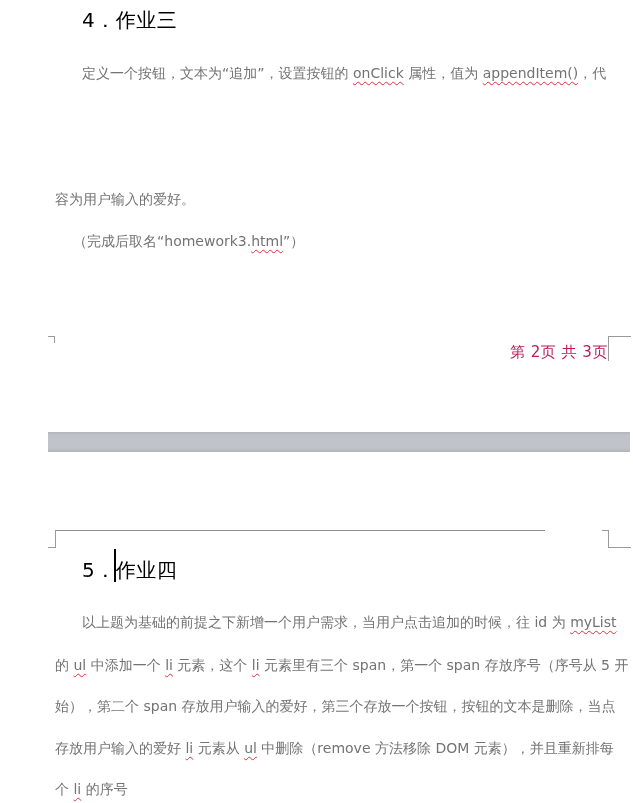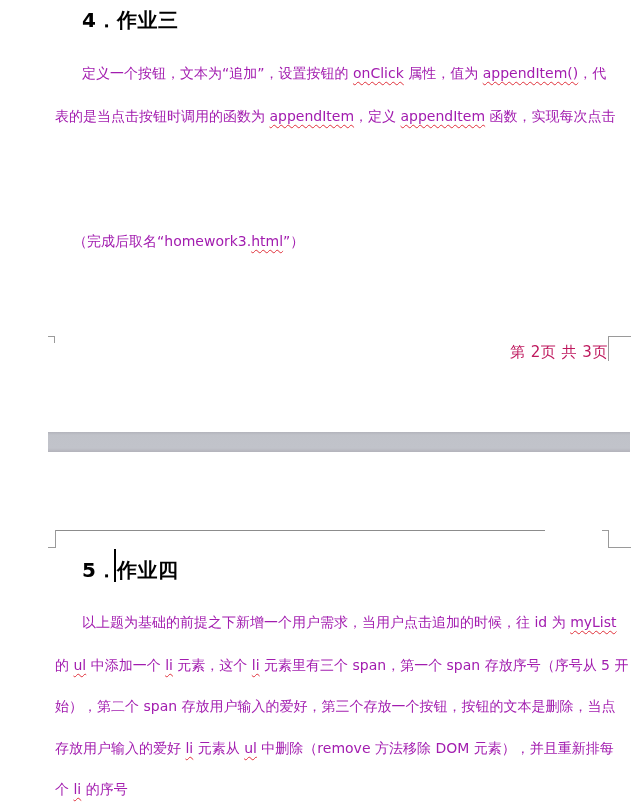--- a/index.html
+++ b/index.html
@@ -4,26 +4,26 @@
 <style>
   html, body { margin: 0; padding: 0; }
   body {
     width: 633px; height: 803px; overflow: hidden; position: relative;
     background: #ffffff;
     font-family: "DejaVu Sans", "Liberation Sans", sans-serif;
     color: #111111;
   }
   .page-area { position: absolute; left: 0; width: 633px; background: #ffffff; }
   .heading {
-    position: absolute; left: 82px; font-weight: bold; font-size: 20px;
+    position: absolute; left: 82px; font-weight: normal; font-size: 20px;
     line-height: 26px; color: #000; white-space: nowrap; letter-spacing: 0.5px;
   }
   .line {
     position: absolute; left: 55px; font-size: 14px; line-height: 20px;
-    white-space: nowrap; color: #a21caf;
+    white-space: nowrap; color: #737373;
   }
   .line.indent { left: 82px; }
   .sp {
     text-decoration: underline wavy #e0303a;
     text-decoration-thickness: 1px; text-underline-offset: 3px;
   }
   .footer-text {
     position: absolute; left: 510px; top: 343px; font-size: 15px;
     color: #be185d; white-space: nowrap; letter-spacing: 0.5px;
   }
@@ -35,21 +35,21 @@
   .margin-line { position: absolute; height: 1px; background: #8c8c8c; }
   .cursor { position: absolute; left: 114px; top: 549px; width: 2px; height: 33px; background: #000; }
 </style>
 </head>
 <body>
 
 <div class="page-area" style="top:0;height:432px;">
   <div class="heading" style="top:7px;">4．作业三</div>
 
   <div class="line indent" style="top:63px;"><span>定义一个按钮，文本为“追加”，设置按钮的 </span><span class="sp">onClick</span><span> 属性，值为 </span><span class="sp">appendItem()</span><span>，代</span></div>
-  <div class="line" style="top:106px;"><span>表的是当点击按钮时调用的函数为 </span><span class="sp">appendItem</span><span>，定义 </span><span class="sp">appendItem</span><span> 函数，实现每次点击</span></div>
+  <div class="line" style="top:189px;"><span>容为用户输入的爱好。</span></div>
   <div class="line" style="left:73px;top:231px;"><span>（完成后取名“homework3.</span><span class="sp">html</span><span>”）</span></div>
 
   <div class="corner" style="left:48px;top:336px;width:6px;height:6px;border-top-width:1px;border-right-width:1px;"></div>
   <div class="corner" style="left:608px;top:336px;width:22px;height:24px;border-top-width:1px;border-left-width:1px;"></div>
 
   <div class="footer-text">第 2页 共 3页</div>
 </div>
 
 <div class="separator"></div>
 

